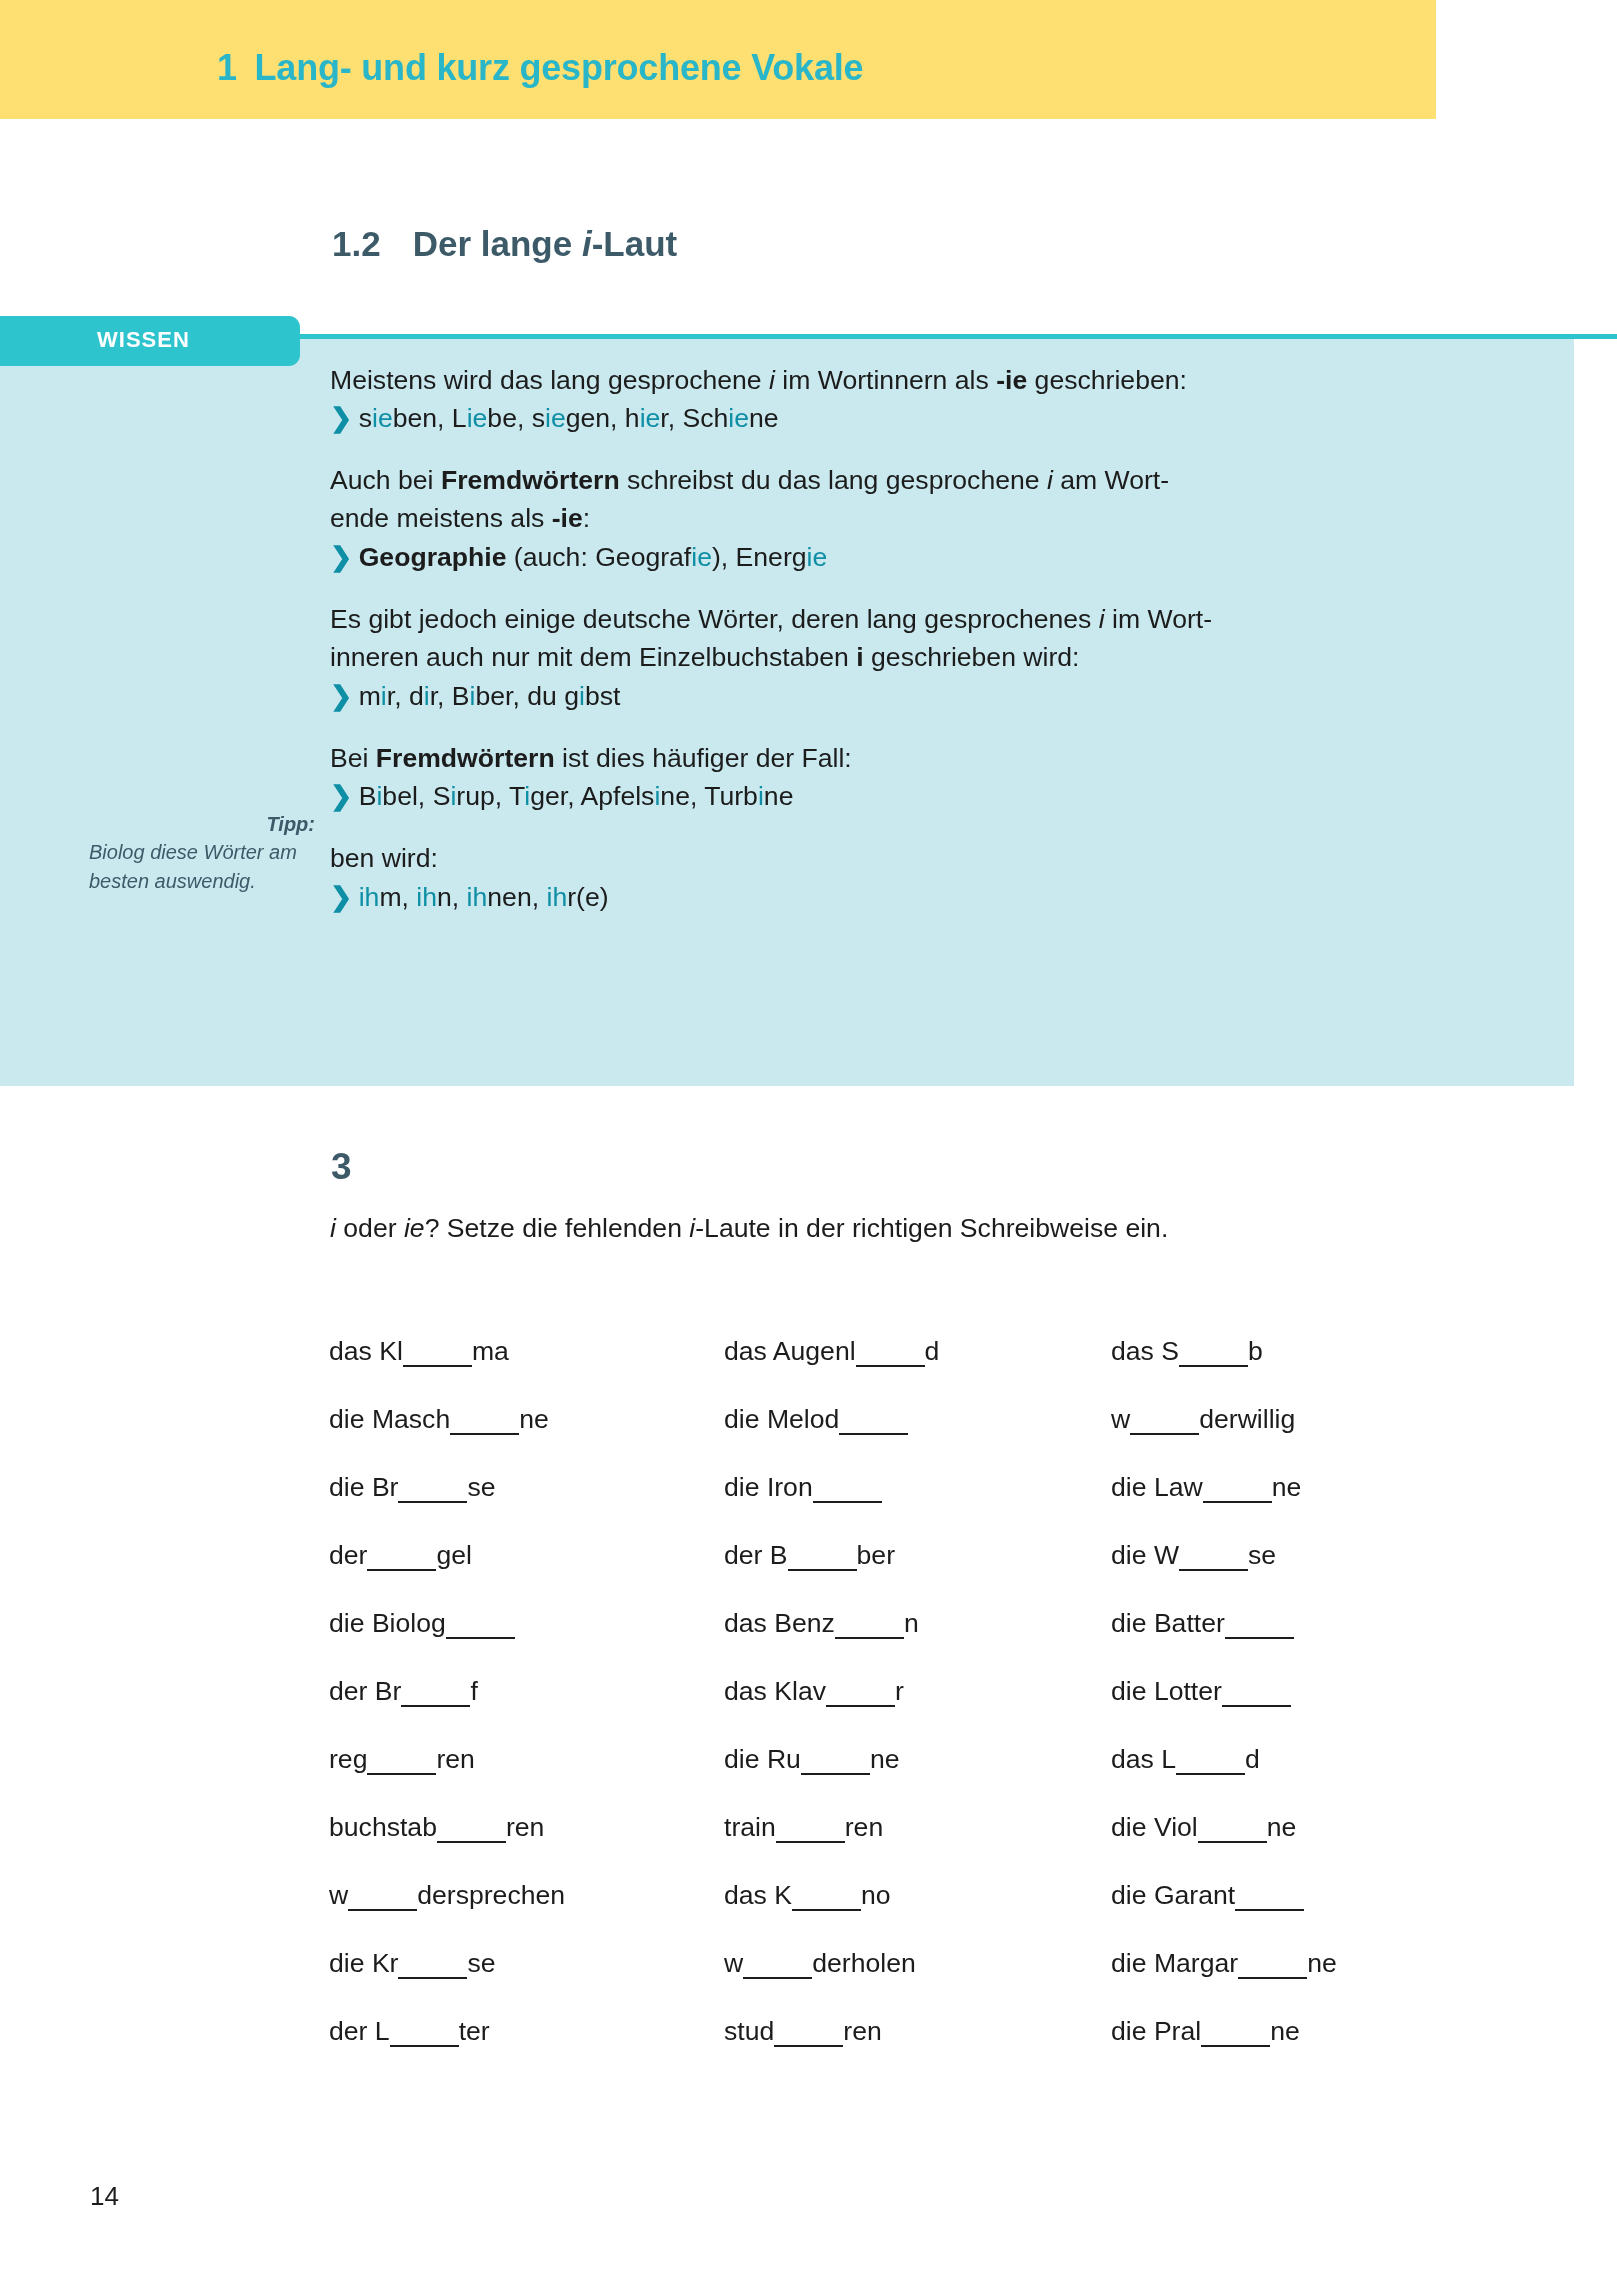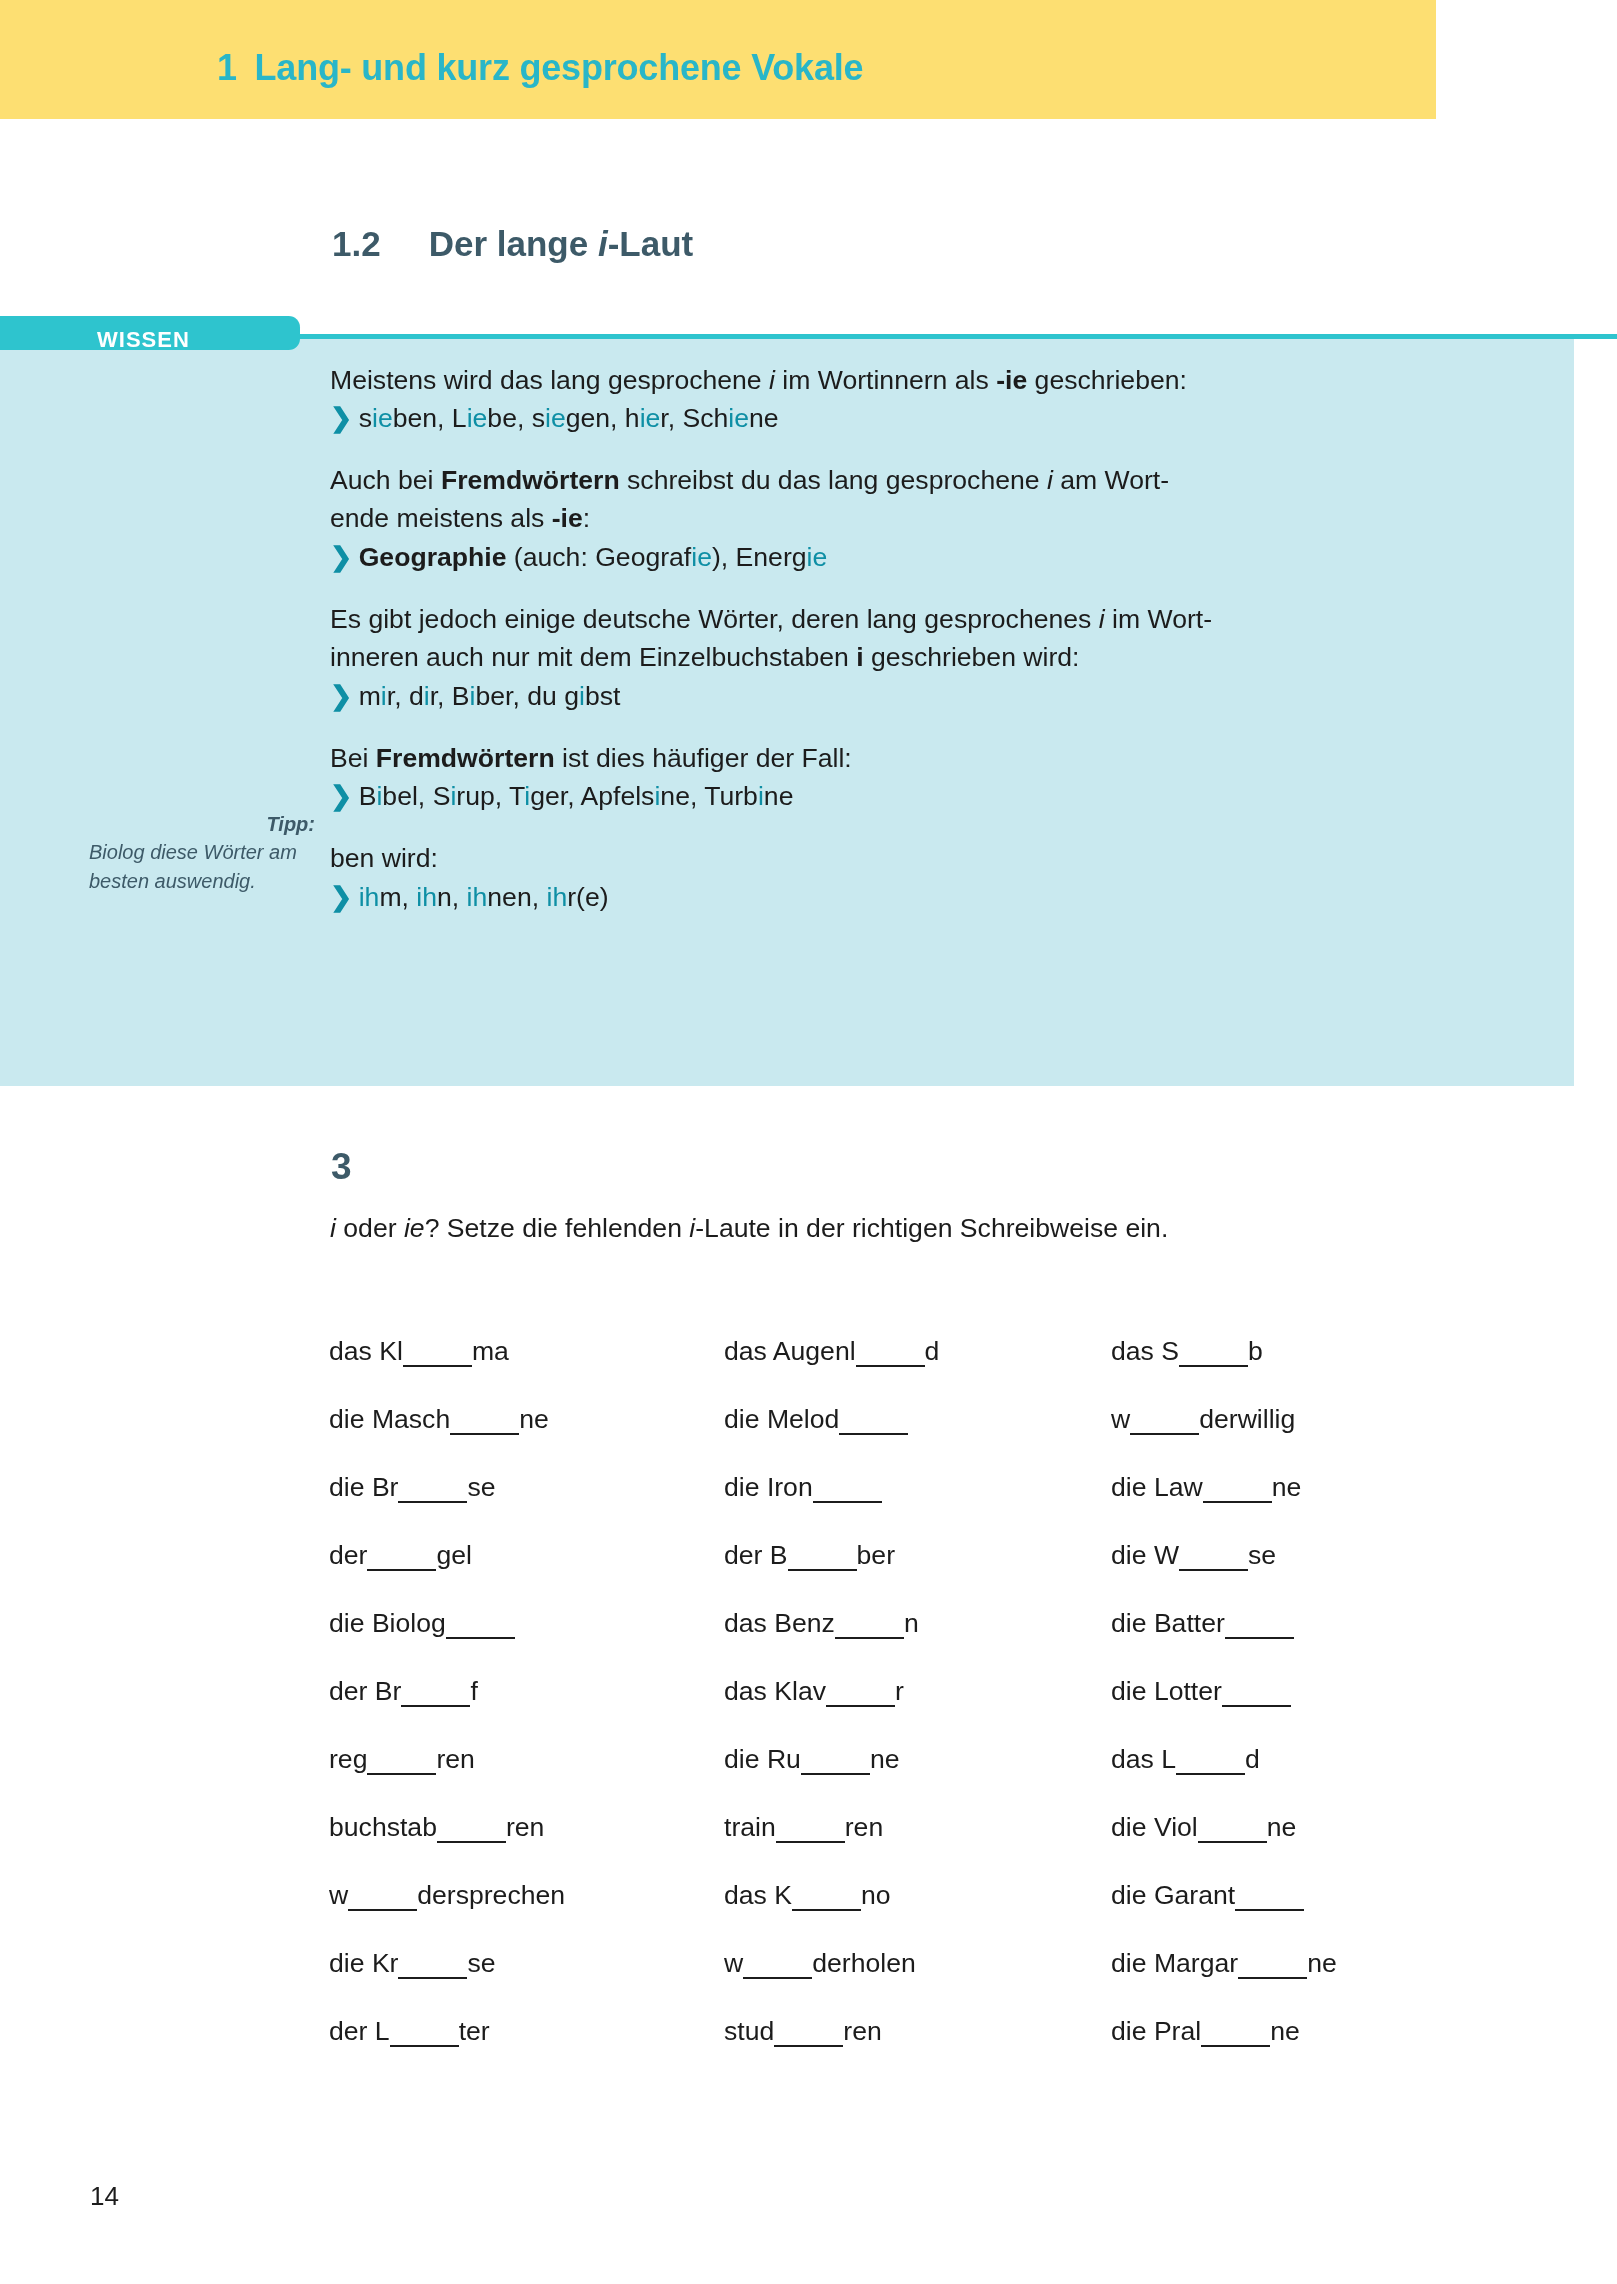--- a/index.html
+++ b/index.html
@@ -42,30 +42,30 @@
   
   .section-heading {
     position: absolute;
     left: 332px;
     top: 224px;
     font-size: 35px;
     font-weight: bold;
     color: #3d5a68;
     white-space: nowrap;
   }
-  .section-heading .sec-num { margin-right: 48px; }
+  .section-heading .sec-num { margin-right: 32px; }
   .section-heading .sec-em { font-style: italic; }
 
   
   .wissen-tab {
     position: absolute;
     left: 0;
     top: 316px;
     width: 300px;
-    height: 34px;
+    height: 50px;
     background: #2ec4ce;
     border-radius: 0 11.3px 11.3px 0;
     z-index: 3;
   }
   .wissen-tab-label {
     position: absolute;
     left: 97px;
     top: 11.3px;
     font-size: 22px;
     font-weight: bold;

